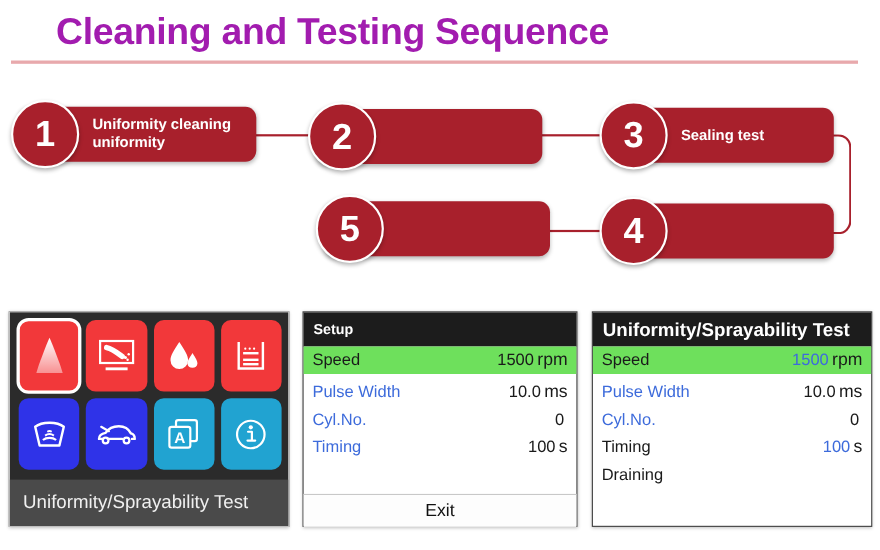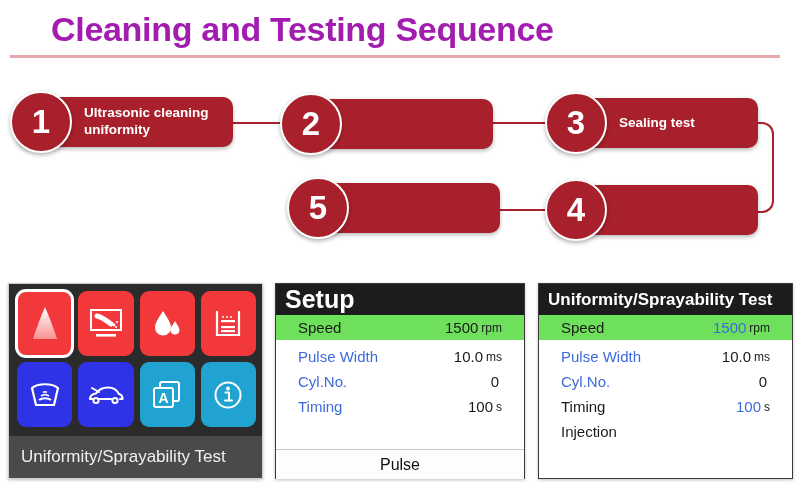--- a/index.html
+++ b/index.html
@@ -82,31 +82,31 @@
   
   .lcd{
     background:#ffffff;border:1px solid #3a3a3a;
     box-shadow:0 1px 3px rgba(0,0,0,0.25);
   }
   #setup-panel{left:275px;top:283px;width:250px;height:196px;}
   #test-panel{left:538px;top:283px;width:255px;height:196px;}
   .lcd-header{
     height:31px;background:#1c1c1c;color:#ffffff;
     display:flex;align-items:center;padding:0 9px;
-    font-size:25px;font-weight:bold;box-sizing:border-box;
+    font-size:13px;font-weight:bold;box-sizing:border-box;
   }
   .lcd-body{position:relative;}
   .lcd-row{
     height:25px;display:flex;align-items:center;
-    padding:0 22px;box-sizing:border-box;font-size:15px;
+    padding:0 8px;box-sizing:border-box;font-size:15px;
   }
   .lcd-row.hl{background:#6ee05c;}
   .lcd-label{flex:1;white-space:nowrap;}
   .lcd-value{white-space:nowrap;}
-  .lcd-unit{font-size:12px;margin-left:3px;}
+  .lcd-unit{font-size:16px;margin-left:3px;}
   .c-blue{color:#3d6bdb;}
   .c-dark{color:#1a1a1a;}
   .lcd-footer{
     position:absolute;left:0;bottom:0;width:100%;height:30px;
     border-top:1px solid #c8c8c8;background:#fdfdfd;
     display:flex;align-items:center;justify-content:center;
     font-size:16px;color:#111111;box-sizing:border-box;
   }
 </style>
 </head>
@@ -119,21 +119,21 @@
 
 <div id="flow">
 
   <div class="connector" style="left:228px;top:52px;width:70px;height:2px;"></div>
   <div class="connector" style="left:488px;top:52px;width:70px;height:2px;"></div>
   <div class="bracket" style="left:752px;top:52px;width:20px;height:87px;"></div>
   <div class="connector" style="left:500px;top:139px;width:62px;height:2px;"></div>
 
   <div class="step" style="left:18px;top:27px;width:215px;">
     <div class="step-num">1</div>
-    <div class="step-label">Ultrasonic cleaning uniformity</div>
+    <div class="step-label">Uniformity cleaning uniformity</div>
   </div>
 
   <div class="step" style="left:288px;top:29px;width:205px;">
     <div class="step-num">2</div>
   </div>
 
   <div class="step" style="left:553px;top:28px;width:205px;">
     <div class="step-num">3</div>
     <div class="step-label">Sealing test</div>
   </div>
@@ -250,21 +250,21 @@
       <span class="lcd-value c-dark">0</span>
       <span class="lcd-unit c-dark"></span>
     </div>
 
     <div class="lcd-row">
       <span class="lcd-label c-blue">Timing</span>
       <span class="lcd-value c-dark">100</span>
       <span class="lcd-unit c-dark">s</span>
     </div>
 
-    <div class="lcd-footer">Pulse</div>
+    <div class="lcd-footer">Exit</div>
   </div>
 </div>
 
 <div class="panel lcd" id="test-panel">
   <div class="lcd-header" style="font-size:17px;">Uniformity/Sprayability Test</div>
   <div class="lcd-body" style="height:164px;">
 
     <div class="lcd-row hl">
       <span class="lcd-label c-dark">Speed</span>
       <span class="lcd-value c-blue">1500</span>
@@ -283,17 +283,17 @@
       <span class="lcd-unit c-dark"></span>
     </div>
 
     <div class="lcd-row">
       <span class="lcd-label c-dark">Timing</span>
       <span class="lcd-value c-blue">100</span>
       <span class="lcd-unit c-dark">s</span>
     </div>
 
     <div class="lcd-row">
-      <span class="lcd-label c-dark">Injection</span>
+      <span class="lcd-label c-dark">Draining</span>
       <span class="lcd-value c-dark"></span>
     </div>
   </div>
 </div>
 
 </body></html>

